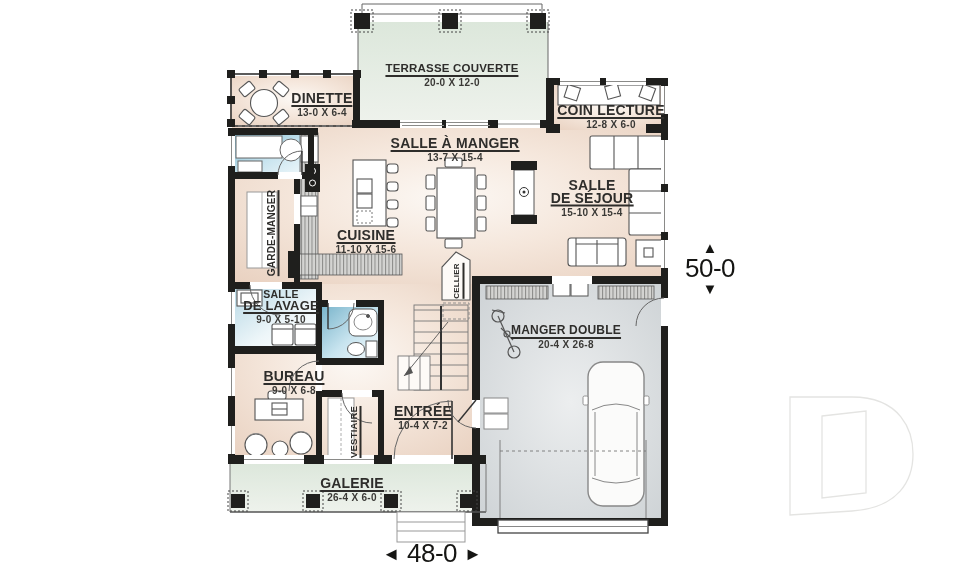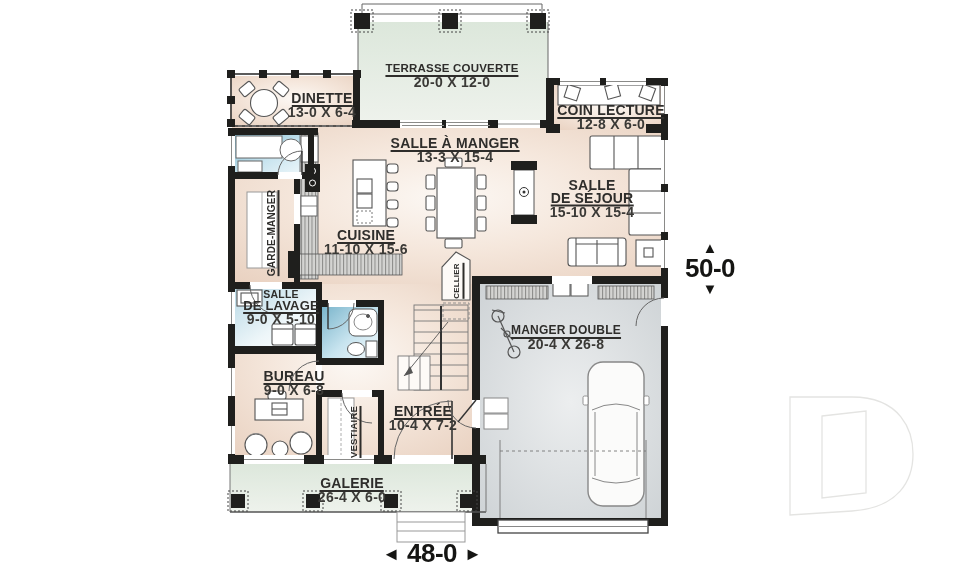--- a/index.html
+++ b/index.html
@@ -5,22 +5,22 @@
   html,body{margin:0;padding:0;background:#fff;}
   body{width:960px;height:569px;overflow:hidden;font-family:"Liberation Sans","DejaVu Sans",sans-serif;}
   .stage{position:relative;width:761px;height:569px;background:#fff;}
   .stage>svg{position:absolute;left:0;top:0;}
   .lbl{position:absolute;transform:translate(-50%,-50%);text-align:center;color:#2e2d2b;
        font-weight:bold;white-space:nowrap;z-index:6;}
   .vert{transform:translate(-50%,-50%) rotate(-90deg);}
   .rname{font-size:14px;line-height:13px;letter-spacing:.2px;}
   .rname span{display:inline-block;}
   .rname span.un{border-bottom:2px solid #2e2d2b;padding-bottom:0px;}
-  .rdims{font-size:14px;line-height:11px;letter-spacing:.3px;color:#3a3936;font-weight:bold;}
-  .dim-val{font-size:26px;line-height:25px;letter-spacing:-.5px;color:#151513;font-weight:bold;}
+  .rdims{font-size:10px;line-height:11px;letter-spacing:.3px;color:#3a3936;font-weight:bold;}
+  .dim-val{font-size:26px;line-height:25px;letter-spacing:-.5px;color:#151513;font-weight:normal;}
   .dim-arrow{font-size:15px;line-height:16px;color:#151513;}
   .dim-row{display:flex;align-items:center;gap:7px;}
   .dim-row .dim-arrow{font-size:18px;}
 </style>
 </head>
 <body>
 
 <div class="stage">
 
 <svg width="960" height="569" viewBox="0 0 960 569">
@@ -411,21 +411,21 @@
   <div class="rdims">13-0 X 6-4</div>
 </div>
 
 <div class="lbl" style="left:611px;top:117px">
   <div class="rname"><span class="un">COIN LECTURE</span></div>
   <div class="rdims">12-8 X 6-0</div>
 </div>
 
 <div class="lbl" style="left:455px;top:150px">
   <div class="rname"><span class="un">SALLE À MANGER</span></div>
-  <div class="rdims">13-3 X 15-4</div>
+  <div class="rdims">13-7 X 15-4</div>
 </div>
 
 <div class="lbl" style="left:592px;top:198px">
   <div class="rname"><span>SALLE</span></div>
   <div class="rname"><span class="un">DE SÉJOUR</span></div>
   <div class="rdims">15-10 X 15-4</div>
 </div>
 
 <div class="lbl" style="left:366px;top:242px">
   <div class="rname"><span class="un">CUISINE</span></div>

